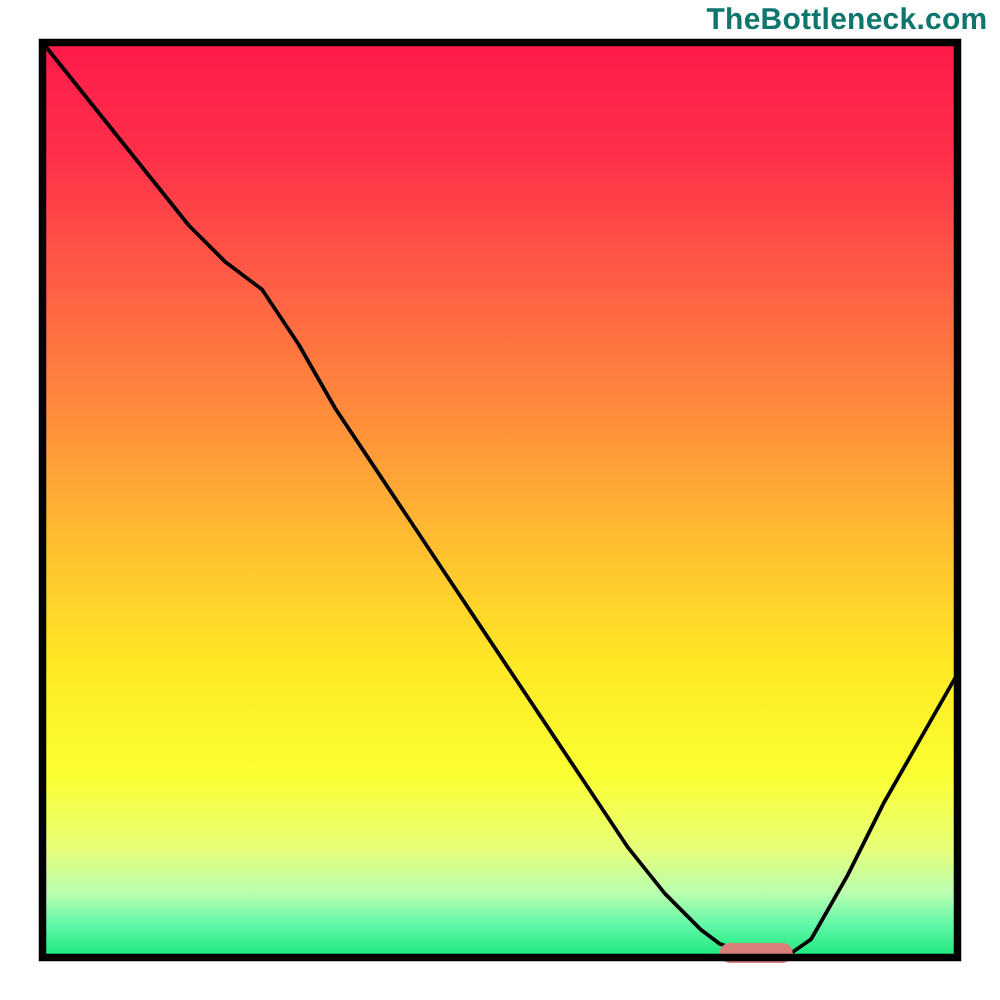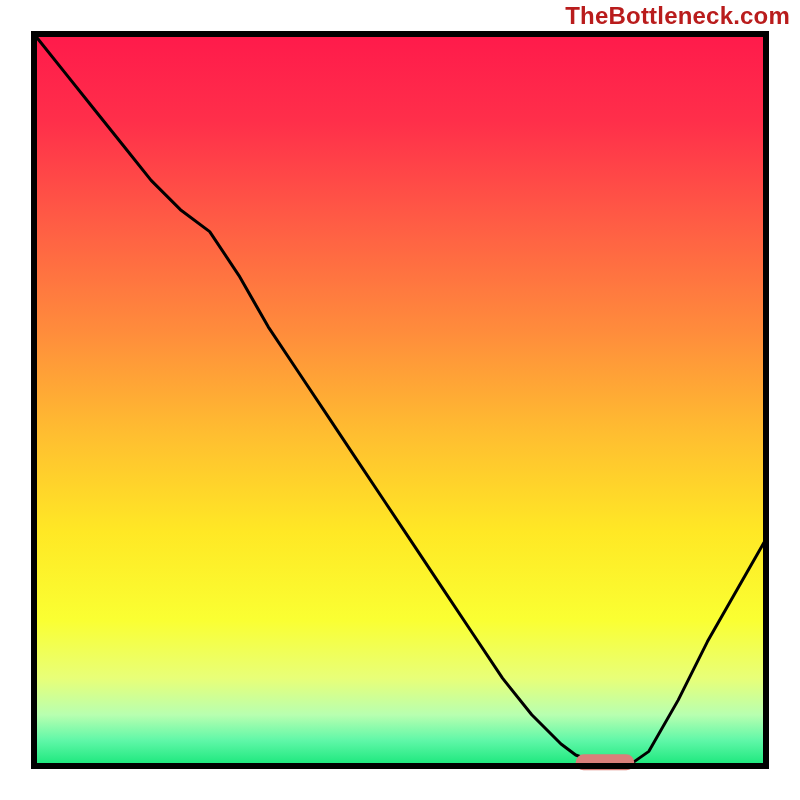--- a/index.html
+++ b/index.html
@@ -14,21 +14,21 @@
     width: 800px;
     height: 800px;
   }
   .watermark {
     position: absolute;
     top: 2px;
     right: 10px;
     font-family: Arial, Helvetica, sans-serif;
     font-size: 24px;
     font-weight: 600;
-    color: #b91c1c;
+    color: #0f766e;
     letter-spacing: 0.2px;
     user-select: none;
   }
   svg {
     position: absolute;
     left: 0;
     top: 0;
   }
 </style>
 </head>

